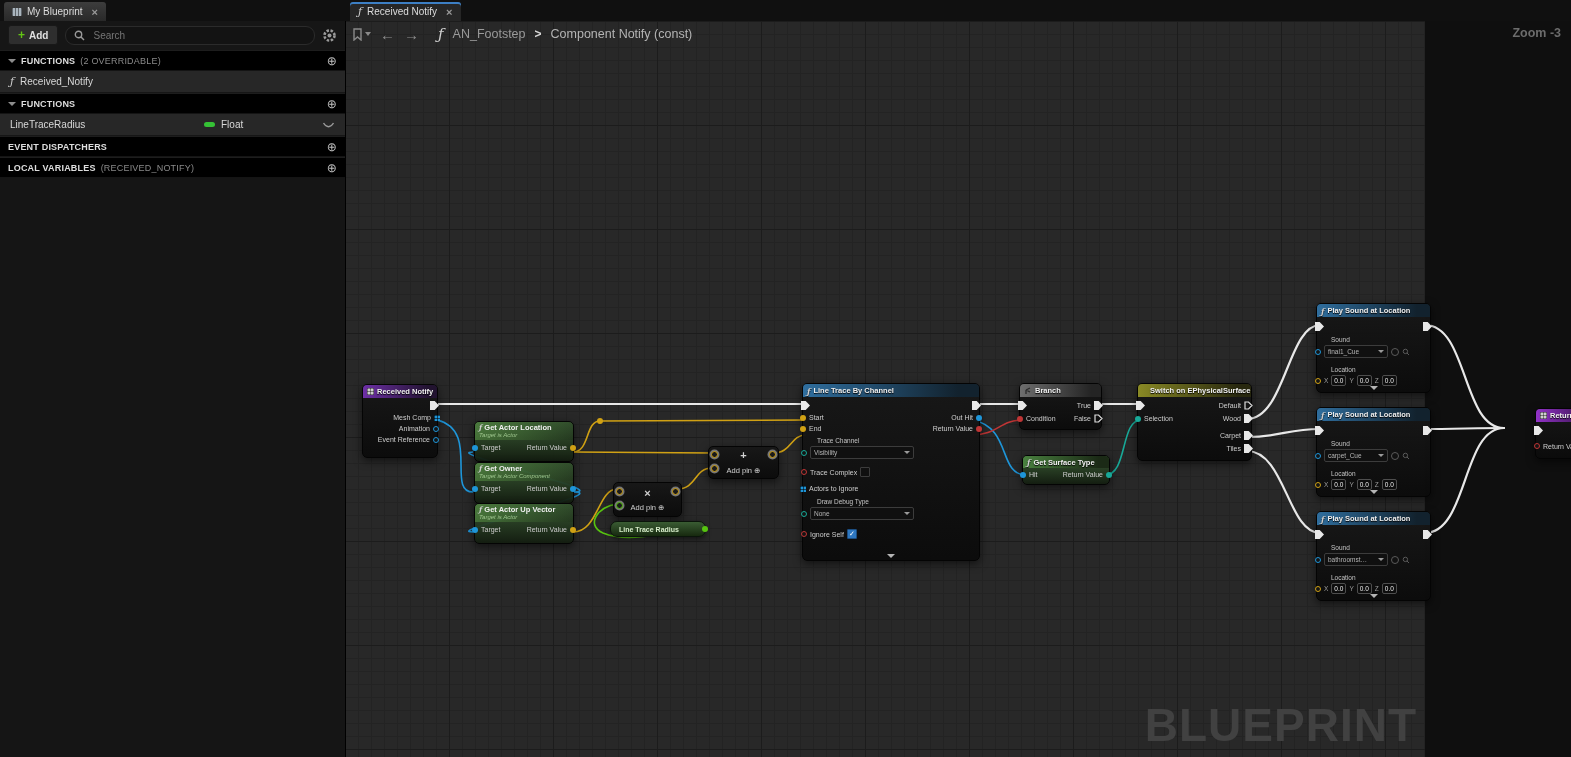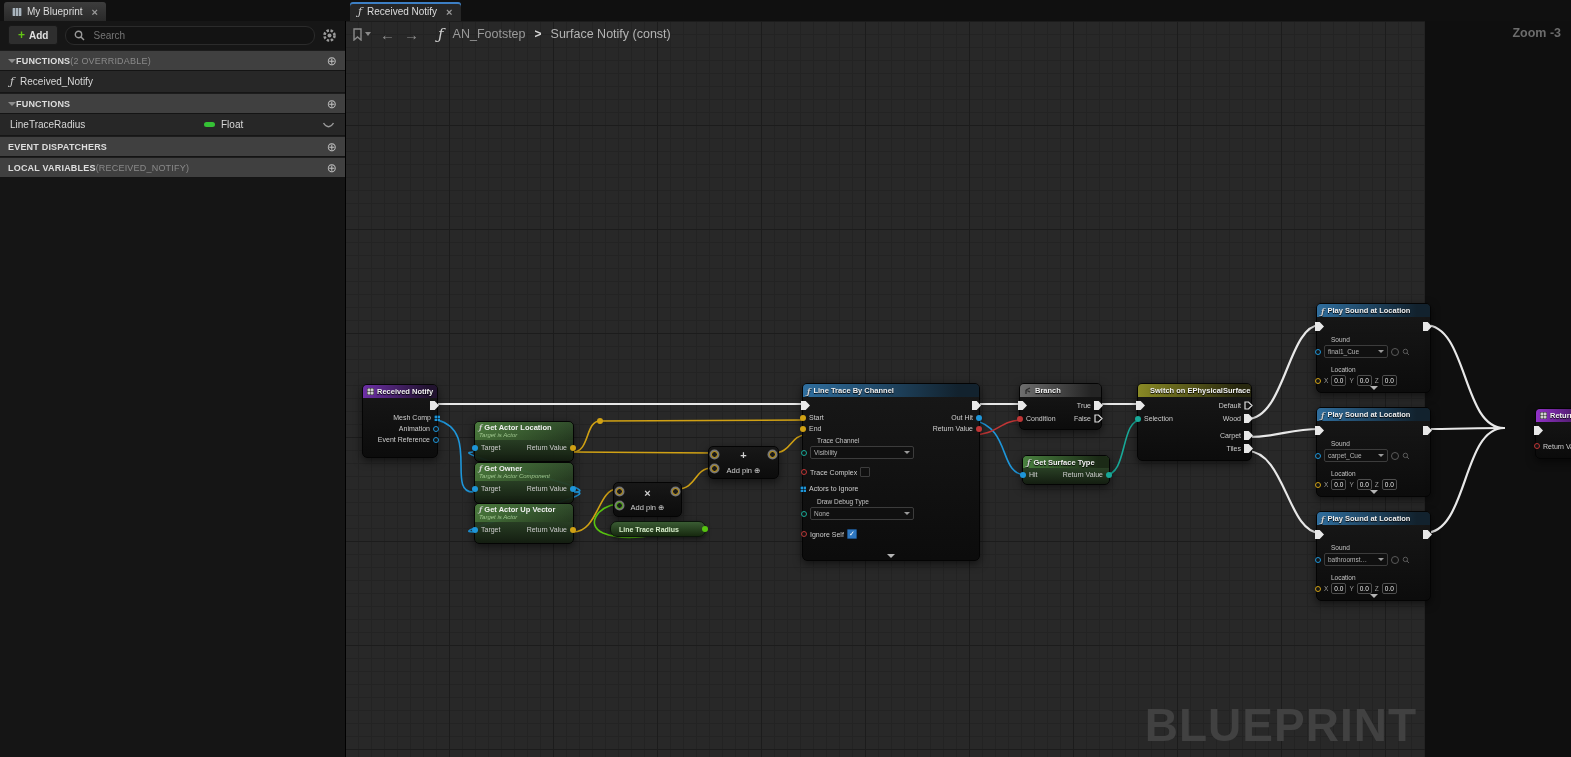--- a/index.html
+++ b/index.html
@@ -23,22 +23,22 @@
        z-index:5;display:flex;flex-direction:column;border-right:1px solid #000;}
   .lp-toolbar{display:flex;align-items:center;gap:7px;padding:4px 8px 5px 8px;}
   .add-btn{display:flex;align-items:center;gap:4px;height:18px;padding:0 9px;background:#2e2e2e;
        border:1px solid #181818;border-radius:3px;font-size:10px;color:#e0e0e0;font-weight:bold;}
   .add-plus{color:#63c414;font-weight:bold;font-size:12px;}
   .search-box{flex:1;display:flex;align-items:center;gap:6px;height:17px;border-radius:9px;
        background:#131313;border:1px solid #2b2b2b;padding:0 8px;}
   .search-box input{flex:1;background:transparent;border:none;outline:none;color:#8a8a8a;font-size:10px;
        font-family:"Liberation Sans",sans-serif;}
   .gear{flex:0 0 auto;}
-  .lp-sect{height:19px;background:#404040;border-top:1px solid #1d1d1d;border-bottom:1px solid #141414;
-       display:flex;align-items:center;padding:0 8px;font-size:9px;font-weight:bold;color:#dedede;
+  .lp-sect{height:19px;background:#000000;border-top:1px solid #1d1d1d;border-bottom:1px solid #141414;
+       display:flex;align-items:center;gap:5px;padding:0 8px;font-size:9px;font-weight:bold;color:#dedede;
        letter-spacing:.2px;}
   .lp-sect .suffix{color:#8a8a8a;font-weight:normal;}
   .lp-sect .plus,.lp-row .plus{margin-left:auto;color:#bdbdbd;font-size:12px;font-weight:normal;}
   .tri-down{width:0;height:0;border-left:4px solid transparent;border-right:4px solid transparent;
        border-top:4px solid #8d8d8d;}
   .lp-row{height:21px;background:#272727;border-bottom:1px solid #161616;display:flex;align-items:center;
        gap:6px;padding:0 10px;font-size:10px;color:#d8d8d8;}
   .lp-fill{flex:1;background:#151515;}
   .var-name{width:188px;}
   .type-pill{width:11px;height:5px;border-radius:2.5px;background:#35c135;}
@@ -179,21 +179,21 @@
     <svg width="11" height="13">
         <path d="M2 1 h7 v11 l-3.5 -3 -3.5 3 z" fill="none" stroke="#8a8a8a" stroke-width="1.4"></path>
       </svg>
     <span class="bm-chev"></span>
   </span>
   <span class="nav-arrow">←</span>
   <span class="nav-arrow">→</span>
   <span class="fn-glyph" style="font-size:15px;margin-left:10px;">ƒ</span>
   <span class="bc-root">AN_Footstep</span>
   <span class="bc-sep">&gt;</span>
-  <span class="bc-current">Surface Notify (const)</span>
+  <span class="bc-current">Component Notify (const)</span>
 </div>
 <div class="zoom-label">Zoom -3</div>
 
 <div class="n" style="left:362px;top:384px;width:74px;height:72px;">
   <div class="nh purple">
       <span class="gridicon"></span>
     <span>Received Notify</span>
     </div>
   <div class="r" style="justify-content:flex-end;padding-top:3px;">
       <span class="exec rt"></span>

